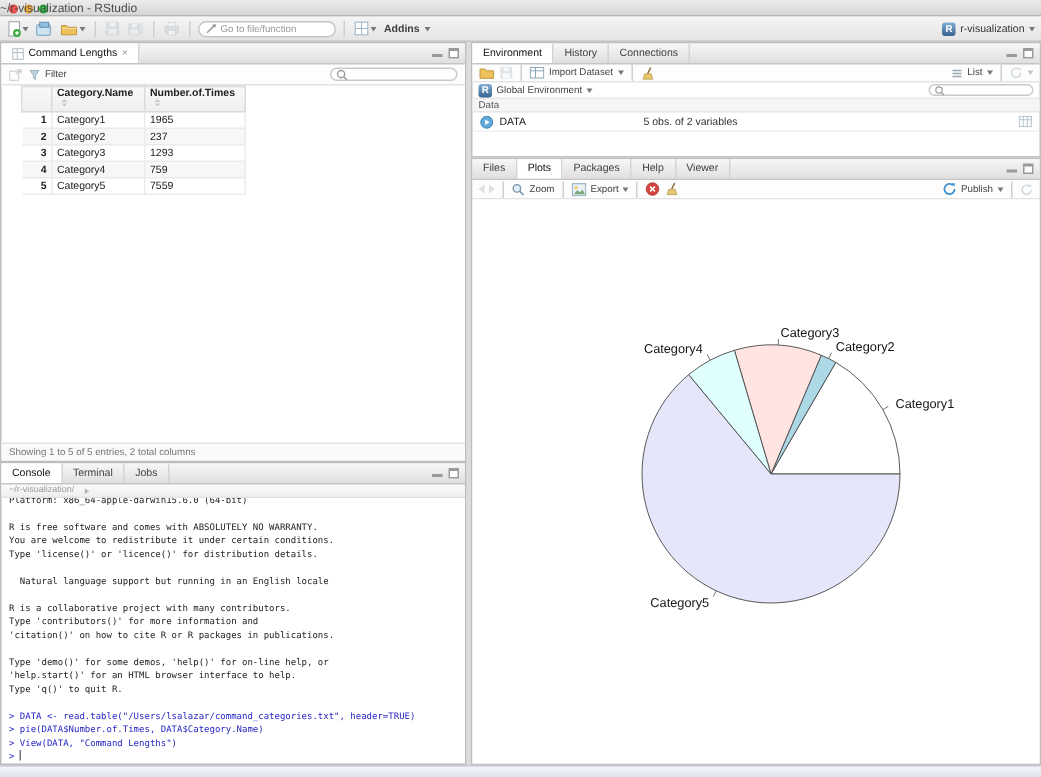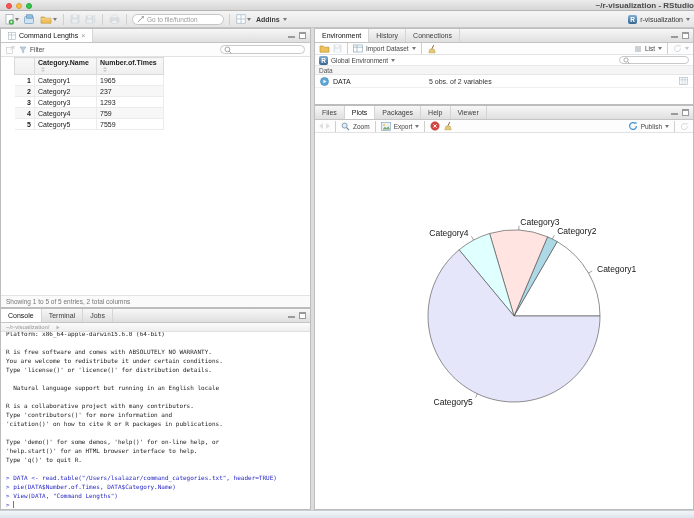--- a/index.html
+++ b/index.html
@@ -5,21 +5,21 @@
   html,body{margin:0;padding:0;background:#bfbfbf;}
   *{box-sizing:border-box;}
   .window{position:relative;width:694px;height:518px;background:#dcdcdc;font-family:"Liberation Sans",sans-serif;overflow:hidden;font-size:7px;color:#333;}
 
   
   .titlebar{position:absolute;left:0;top:0;width:694px;height:11px;background:linear-gradient(#ececec,#d6d6d6);border-bottom:1px solid #b5b5b5;}
   .tl{position:absolute;top:2.5px;width:6px;height:6px;border-radius:50%;}
   .tl.red{left:6px;background:#fc5753;border:0.5px solid #df4744;}
   .tl.yellow{left:16px;background:#fdbc40;border:0.5px solid #de9f34;}
   .tl.green{left:26px;background:#33c748;border:0.5px solid #27aa35;}
-  .wtitle{position:absolute;left:0;right:0;top:0;height:11px;line-height:11px;text-align:right;font-size:8px;color:#4a4a4a;font-weight:bold;}
+  .wtitle{position:absolute;left:0;right:0;top:0;height:11px;line-height:11px;text-align:left;font-size:8px;color:#4a4a4a;}
 
   
   .toolbar{position:absolute;left:0;top:11px;width:694px;height:17px;background:linear-gradient(#f5f5f5,#e4e4e4);border-bottom:1px solid #c6c6c6;display:flex;align-items:center;padding:0 4px;gap:3px;}
   .tbtn{display:flex;align-items:center;gap:1px;padding:1px;border-radius:2px;}
   .caret{width:0;height:0;border-left:2.5px solid transparent;border-right:2.5px solid transparent;border-top:3px solid #777;}
   .sep{width:1px;height:11px;background:#cfcfcf;margin:0 2px;}
   .disabled{opacity:.42;}
   .goto{width:92px;height:11px;border:1px solid #c6c6c6;border-radius:6px;background:#fff;display:flex;align-items:center;gap:2px;padding:0 4px;color:#9a9a9a;font-size:6.5px;}
   .projbtn{margin-left:auto;display:flex;align-items:center;gap:3px;font-size:7px;color:#333;}
   .rcube{width:9px;height:9px;border-radius:2px;background:linear-gradient(#82aed3,#35648f);color:#fff;font-size:6.5px;font-weight:bold;text-align:center;line-height:9px;}

